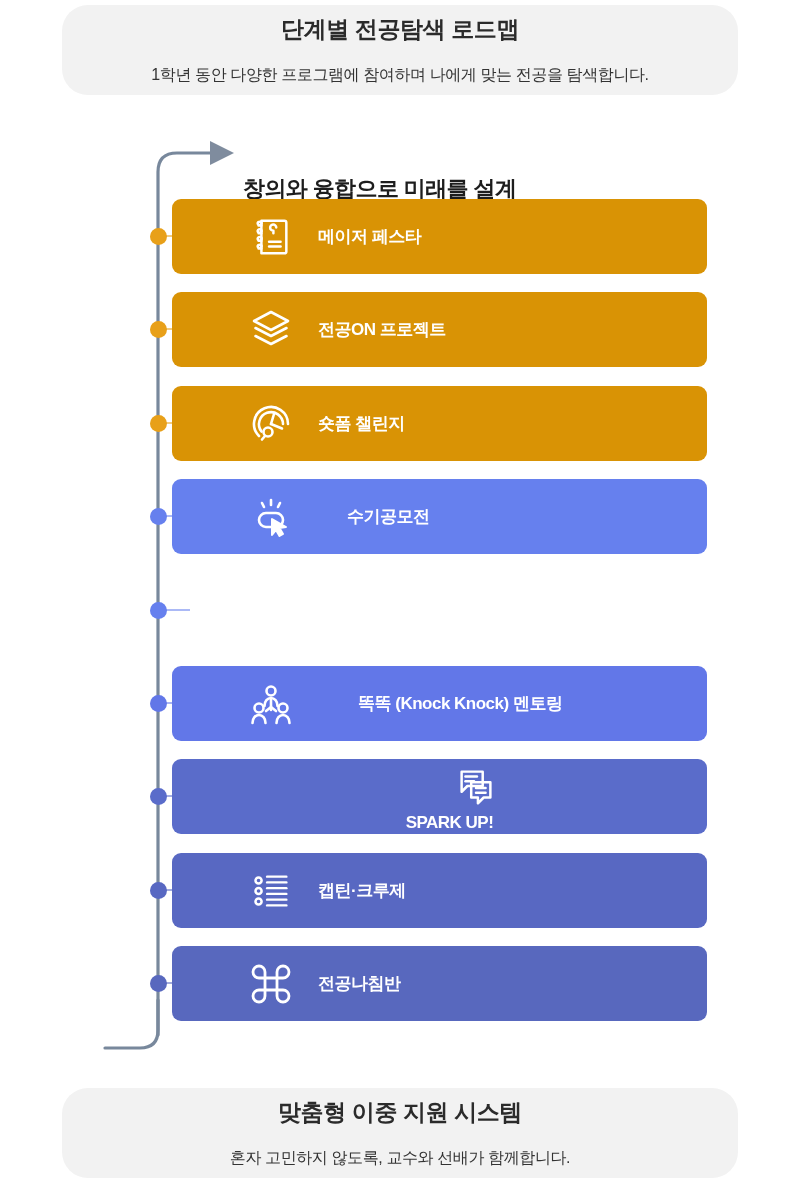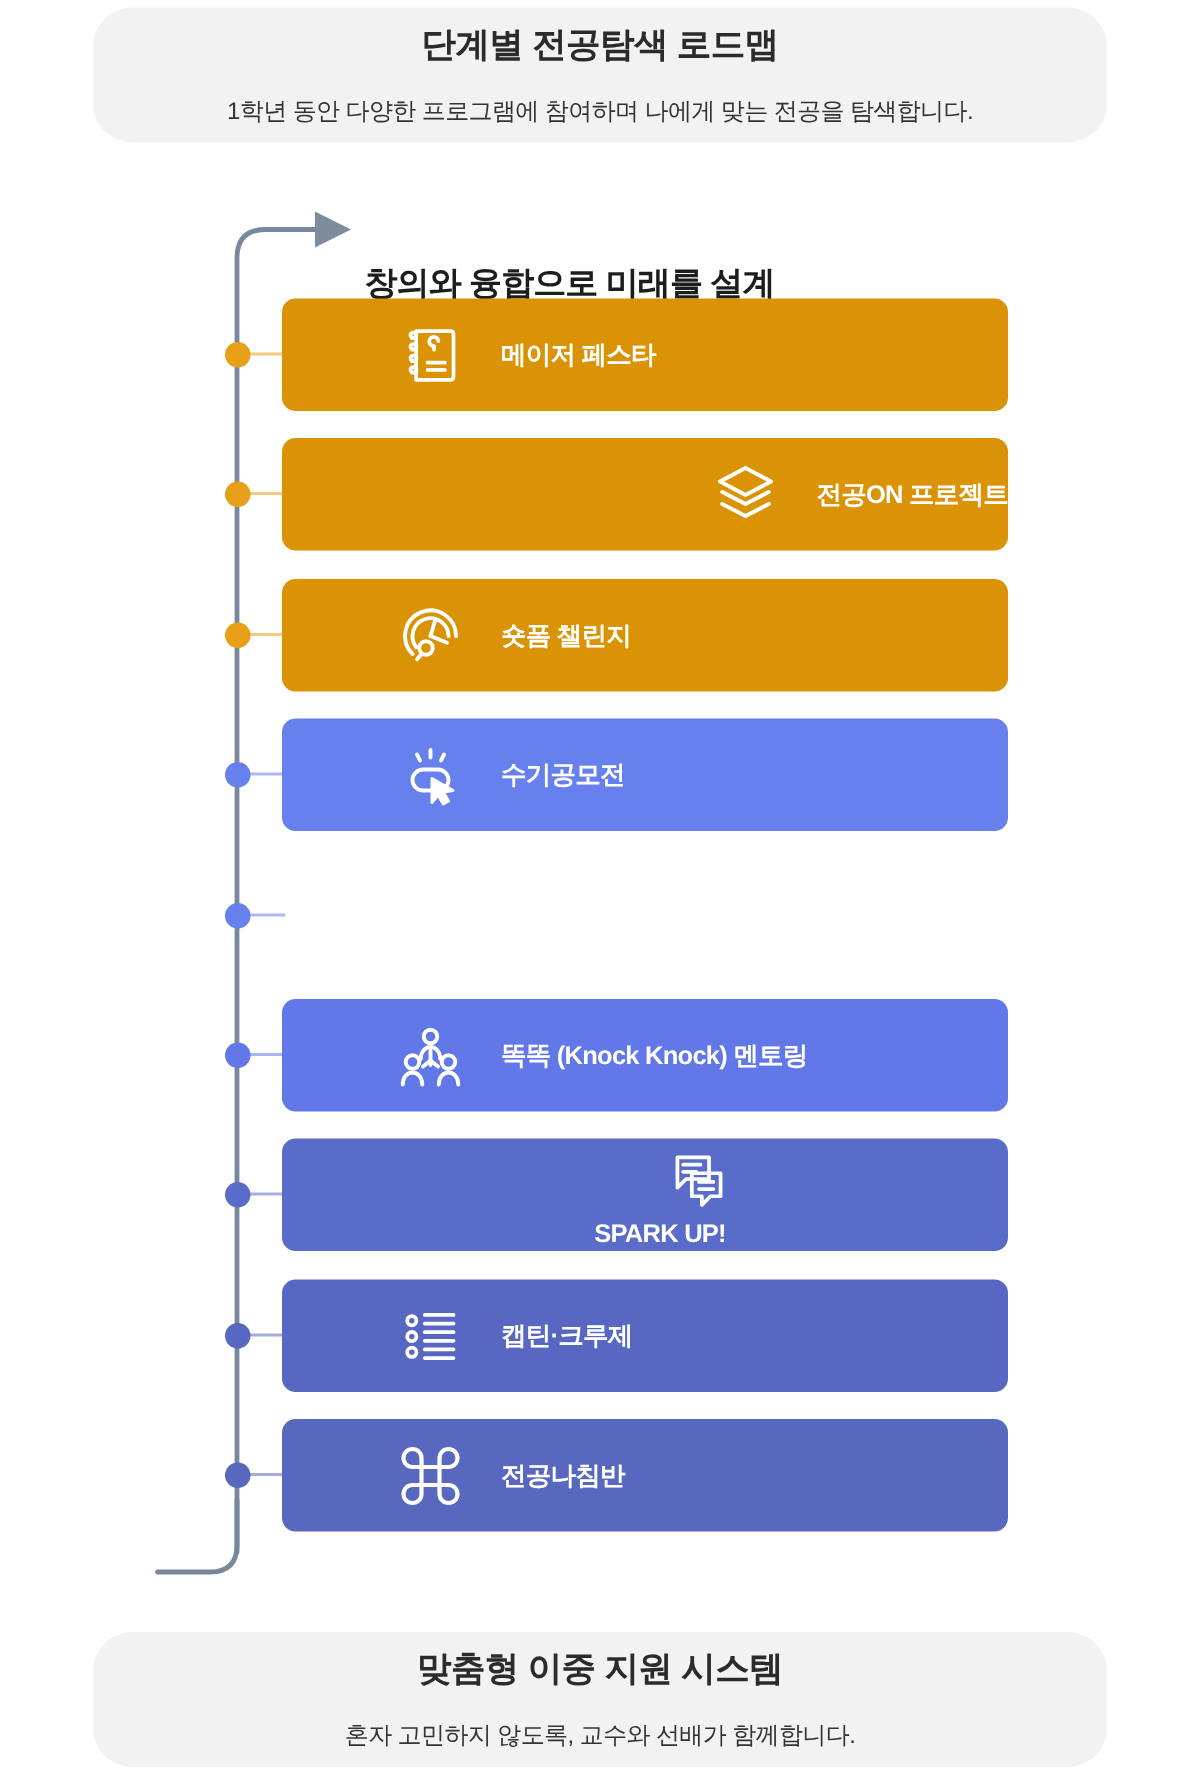--- a/index.html
+++ b/index.html
@@ -74,22 +74,22 @@
   
   .steps {
     position: absolute;
     left: 0;
     top: 0;
     width: 800px;
     height: 1187px;
   }
   .step {
     position: absolute;
-    left: 188px;
-    width: 484px;
+    left: 172px;
+    width: 535px;
     height: 75px;
     border-radius: 9px;
     display: flex;
     align-items: center;
   }
   .step-icon {
     width: 54px;
     height: 54px;
     margin-left: 72px;
     flex: 0 0 54px;
@@ -156,21 +156,21 @@
       <path d="M14 36 c-5 0 -5 -4 -1.5 -4 c2.5 0 2.5 4 -1.5 4"></path>
       <path d="M29.5 14 a3.2 3.2 0 1 0 -3 3.4 l0 2.6"></path>
       <path d="M22 29 H34"></path>
             <path d="M22 34 H34"></path>
     </svg>
         </div>
         <div class="step-label">메이저 페스타</div>
       </div>
       <div class="connector" style="top: 328px; background: rgb(232, 160, 25); opacity: 0.55;"></div>
       <div class="node" style="top: 320.5px; background: rgb(232, 160, 25);"></div>
-      <div class="step" style="top: 292px; background: rgb(217, 147, 5); justify-content: flex-end;">
+      <div class="step" style="top: 292px; background: rgb(217, 147, 5);">
         <div class="step-icon">
           <svg width="48" height="48" viewBox="0 0 48 48" fill="none" stroke="#fff" stroke-width="2.6" stroke-linecap="round" stroke-linejoin="round">
       <path d="M24 6 L41 15 L24 24 L7 15 Z"></path>
       <path d="M8.5 22 L24 30 L39.5 22"></path>
       <path d="M8.5 30 L24 38 L39.5 30"></path>
     </svg>
         </div>
         <div class="step-label">전공ON 프로젝트</div>
       </div>
       <div class="connector" style="top: 422px; background: rgb(232, 160, 25); opacity: 0.55;"></div>
@@ -183,37 +183,37 @@
       <path d="M24 24 L35 28.5"></path>
       <path d="M24 24 L27 14"></path>
       <circle cx="21" cy="32" r="4.5"></circle>
       <path d="M18 36 L15 39.5"></path>
     </svg>
         </div>
         <div class="step-label">숏폼 챌린지</div>
       </div>
       <div class="connector" style="top: 515px; background: rgb(102, 128, 238); opacity: 0.55;"></div>
       <div class="node" style="top: 507.5px; background: rgb(102, 128, 238);"></div>
-      <div class="step" style="top: 479px; background: rgb(102, 128, 238);">
+      <div class="step" style="top: 479px; background: rgb(102, 128, 238); gap: 29px;">
         <div class="step-icon">
           <svg width="48" height="48" viewBox="0 0 48 48" fill="none" stroke="#fff" stroke-width="2.6" stroke-linecap="round" stroke-linejoin="round">
       <path d="M15 10 L17 14"></path>
             <path d="M24 7 L24 12"></path>
             <path d="M33 10 L31 14"></path>
       <path d="M19 20 H29 A7 7 0 0 1 29 34 H19 A7 7 0 0 1 19 20 Z"></path>
       <path d="M25 26 L25 42 L29 37 L32.5 43 L36 41 L32.5 35 L39 34 Z" fill="#fff" stroke="#fff" stroke-width="2"></path>
     </svg>
         </div>
         <div class="step-label">수기공모전</div>
       </div>
       <div class="connector" style="top: 609px; background: rgb(102, 128, 238); opacity: 0.55;"></div>
       <div class="node" style="top: 601.5px; background: rgb(102, 128, 238);"></div>
       <div class="connector" style="top: 702px; background: rgb(98, 119, 232); opacity: 0.55;"></div>
       <div class="node" style="top: 694.5px; background: rgb(98, 119, 232);"></div>
-      <div class="step" style="top: 666px; background: rgb(98, 119, 232);">
+      <div class="step" style="top: 666px; background: rgb(98, 119, 232); gap: 40px;">
         <div class="step-icon">
           <svg width="48" height="48" viewBox="0 0 48 48" fill="none" stroke="#fff" stroke-width="2.6" stroke-linecap="round" stroke-linejoin="round">
       <circle cx="24" cy="11" r="4.5"></circle>
       <path d="M17.5 26 c0 -5 3 -8 6.5 -8 c3.5 0 6.5 3 6.5 8"></path>
       <circle cx="12" cy="28" r="4.5"></circle>
       <path d="M5.5 43 c0 -5 3 -8 6.5 -8 c3.5 0 6.5 3 6.5 8"></path>
       <circle cx="36" cy="28" r="4.5"></circle>
       <path d="M29.5 43 c0 -5 3 -8 6.5 -8 c3.5 0 6.5 3 6.5 8"></path>
       <path d="M24 20 L24 30"></path>
             <path d="M19 31 L24 27 L29 31"></path>

